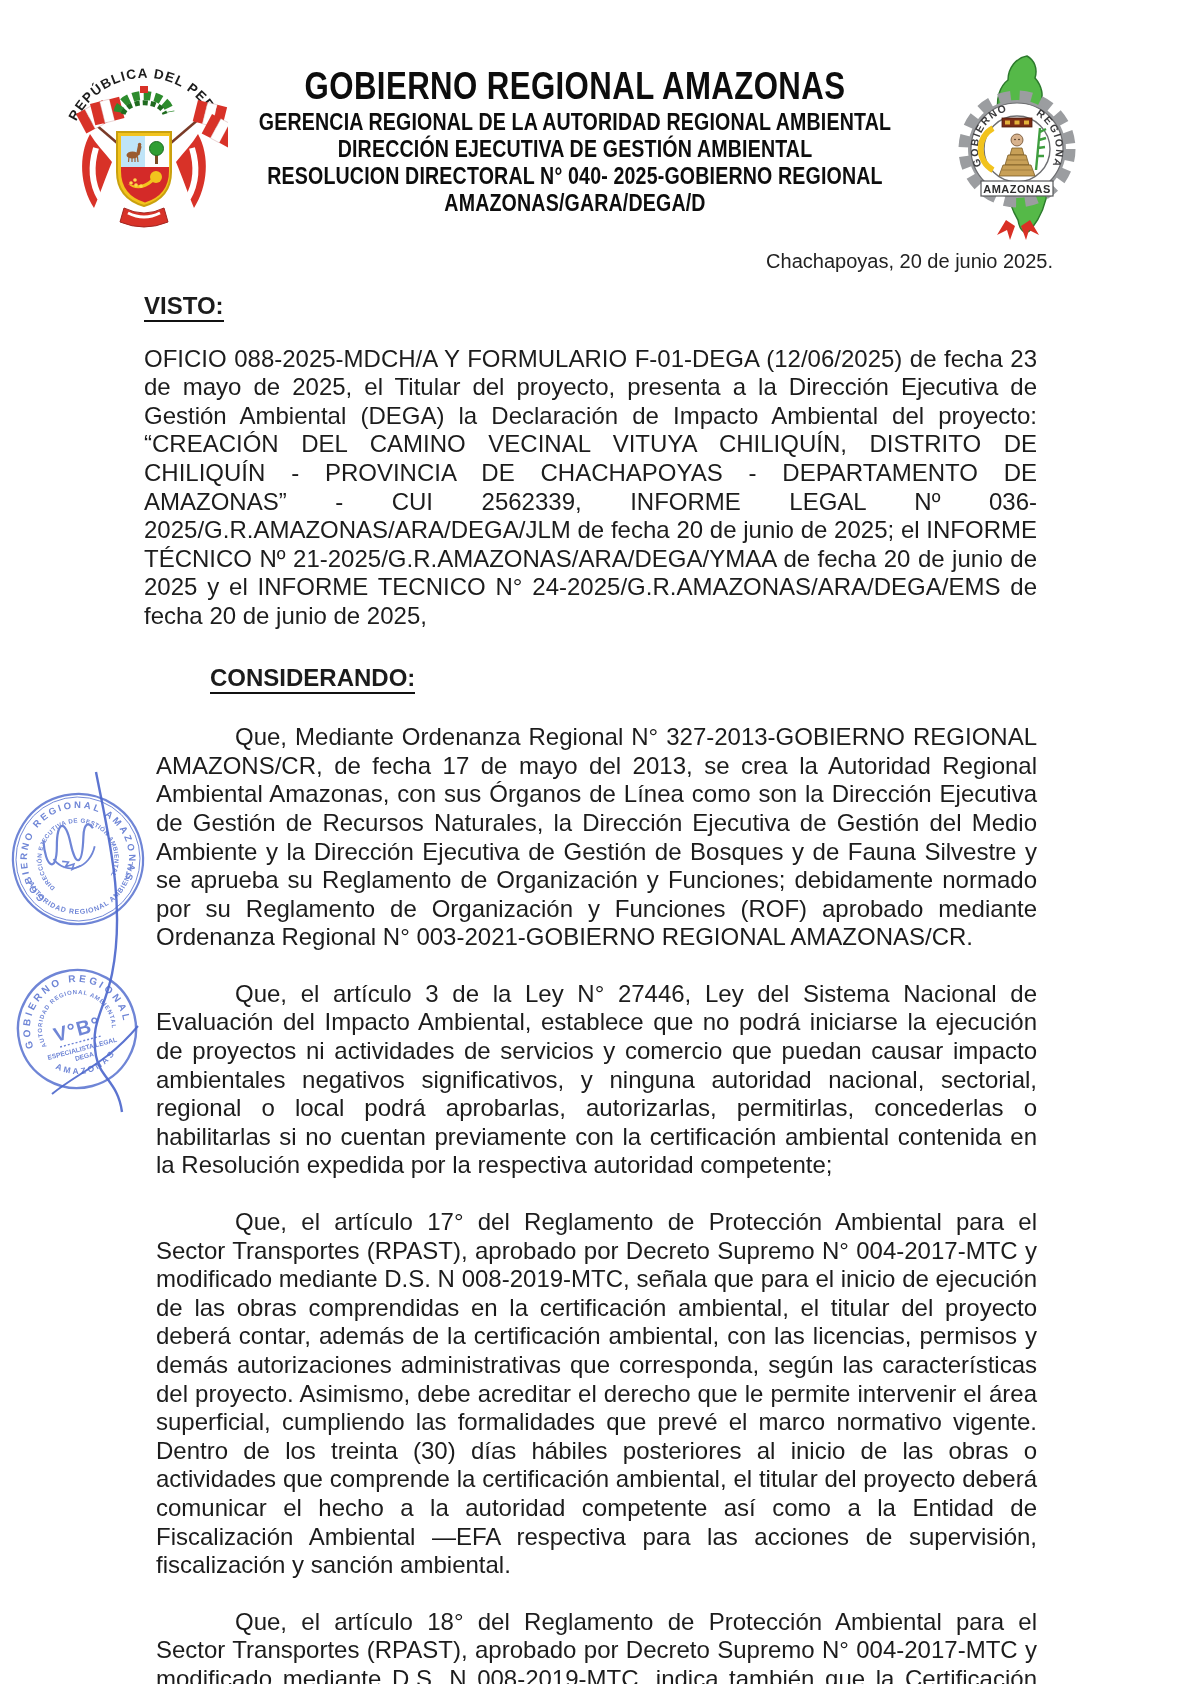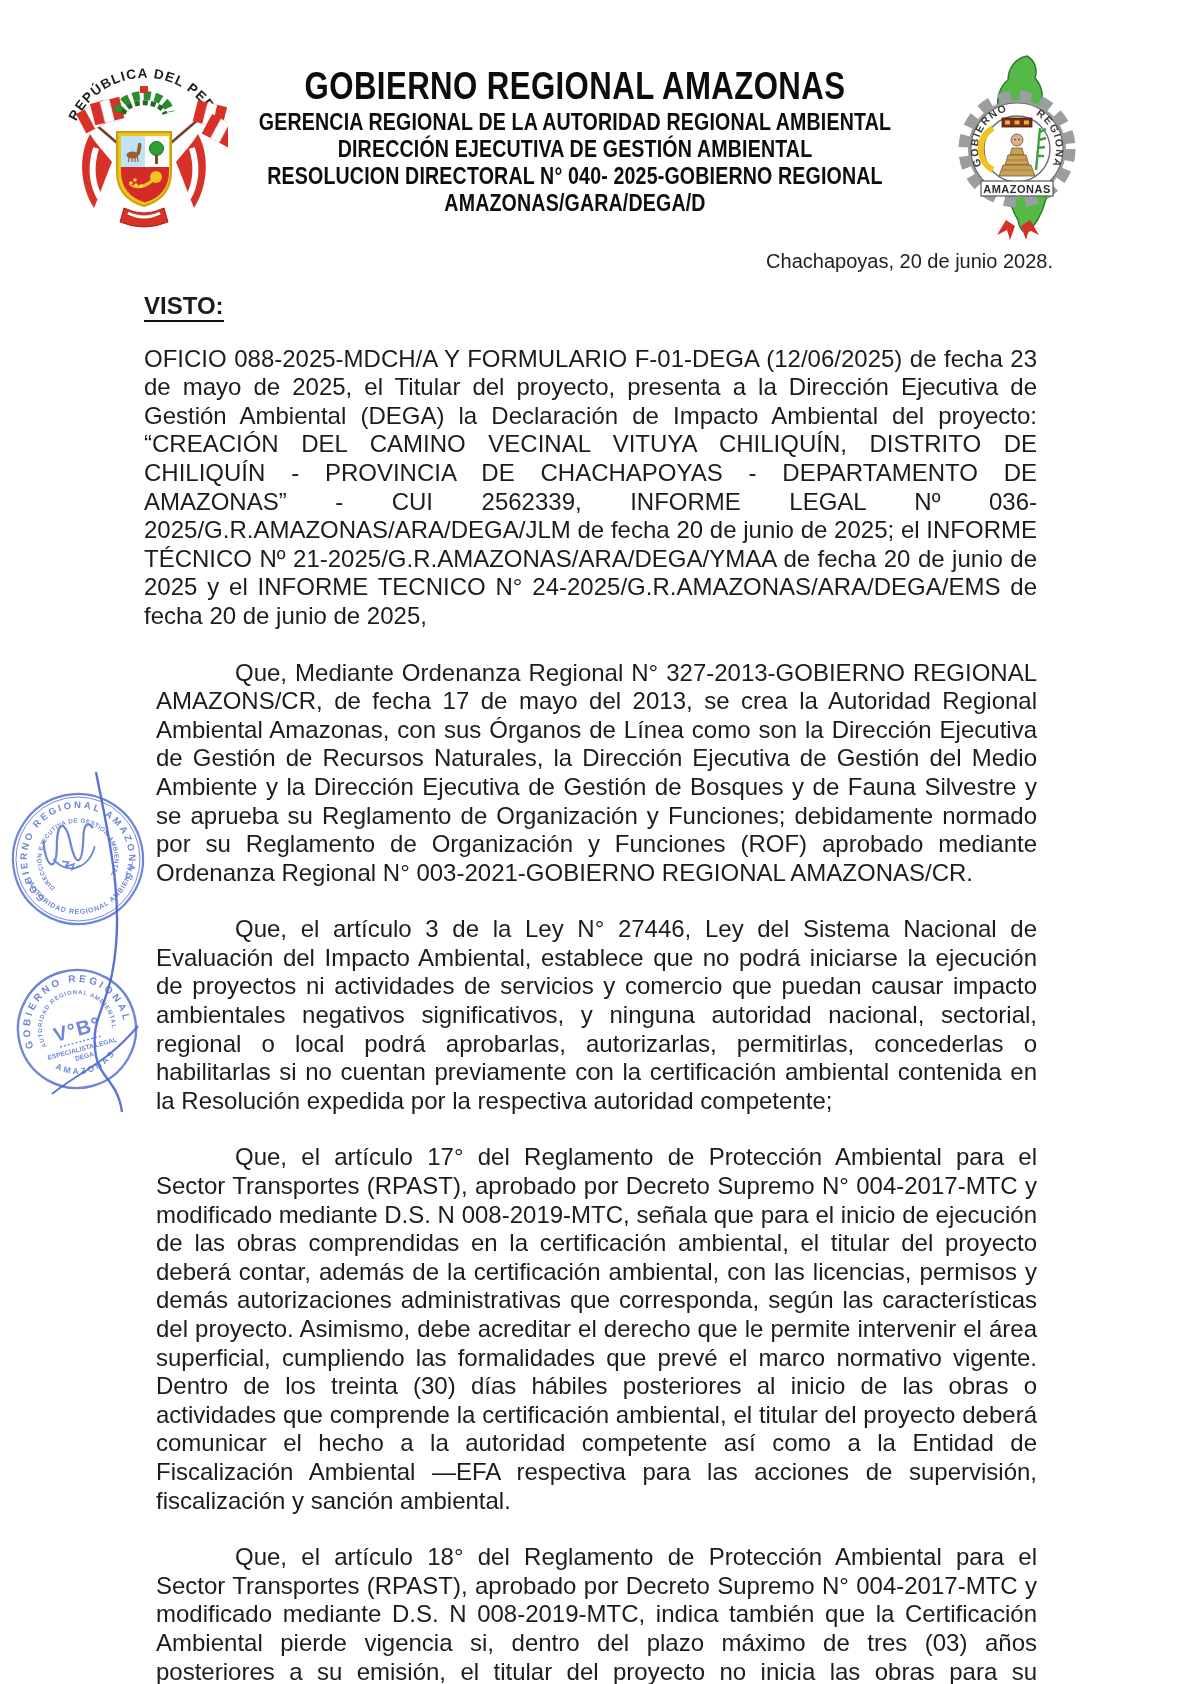--- a/index.html
+++ b/index.html
@@ -164,28 +164,31 @@
       <path d="M 80,103 h14 l-2,-7 h-10 Z" fill="#c8a057" stroke="#7a5a24" stroke-width="0.8"></path>
       <path d="M 75,113 h24 l-3,-10 h-18 Z" fill="#c8a057" stroke="#7a5a24" stroke-width="0.8"></path>
       <path d="M 69,124 h36 l-4,-11 h-28 Z" fill="#c8a057" stroke="#7a5a24" stroke-width="0.8"></path>
       <path d="M 77,108 h20 M 72,118 h30" stroke="#8a6a30" stroke-width="0.6"></path>
 
       <rect x="51" y="129" width="72" height="15" fill="#ffffff" stroke="#58595b" stroke-width="1.2"></rect>
       <text x="87" y="140.5" text-anchor="middle" font-size="11" font-weight="bold" letter-spacing="0.5" fill="#2d2d2d">AMAZONAS</text>
     </svg>
   </div>
 
-  <div class="date-line">Chachapoyas, 20 de junio 2028.</div>
+  <div class="date-line">Chachapoyas, 20 de junio 2025.</div>
 
   <div class="doc-body">
     <div class="visto-heading">
       <span>VISTO:</span>
     </div>
     <p class="para">OFICIO 088-2025-MDCH/A Y FORMULARIO F-01-DEGA (12/06/2025) de fecha 23 de mayo de 2025, el Titular del proyecto, presenta a la Dirección Ejecutiva de Gestión Ambiental (DEGA) la Declaración de Impacto Ambiental del proyecto: “CREACIÓN DEL CAMINO VECINAL VITUYA CHILIQUÍN, DISTRITO DE CHILIQUÍN - PROVINCIA DE CHACHAPOYAS - DEPARTAMENTO DE AMAZONAS” - CUI 2562339, INFORME LEGAL Nº 036-2025/G.R.AMAZONAS/ARA/DEGA/JLM de fecha 20 de junio de 2025; el INFORME TÉCNICO Nº 21-2025/G.R.AMAZONAS/ARA/DEGA/YMAA de fecha 20 de junio de 2025 y  el INFORME TECNICO N° 24-2025/G.R.AMAZONAS/ARA/DEGA/EMS de fecha 20 de junio de 2025,</p>
 
+    <div class="considerando-heading">
+      <span>CONSIDERANDO:</span>
+    </div>
     <p class="para indent">Que, Mediante Ordenanza Regional N° 327-2013-GOBIERNO REGIONAL AMAZONS/CR, de fecha 17 de mayo del 2013, se crea la Autoridad Regional Ambiental Amazonas, con sus Órganos de Línea como son la Dirección  Ejecutiva de Gestión de Recursos Naturales, la Dirección Ejecutiva de  Gestión del Medio Ambiente y la Dirección Ejecutiva de Gestión de Bosques y de Fauna Silvestre y se aprueba su Reglamento de Organización y Funciones; debidamente normado por su Reglamento de Organización y Funciones (ROF) aprobado mediante Ordenanza Regional N° 003-2021-GOBIERNO REGIONAL AMAZONAS/CR.</p>
     <p class="para indent">Que, el artículo 3 de la Ley N° 27446, Ley del Sistema Nacional de Evaluación del Impacto Ambiental, establece que no podrá iniciarse la ejecución de proyectos ni actividades de servicios y comercio que puedan causar impacto ambientales negativos significativos, y ninguna autoridad nacional, sectorial, regional o local podrá aprobarlas, autorizarlas, permitirlas, concederlas o habilitarlas si no cuentan previamente con la certificación ambiental contenida en la Resolución expedida por la respectiva autoridad competente;</p>
     <p class="para indent">Que, el artículo 17° del Reglamento de Protección Ambiental para el Sector Transportes (RPAST), aprobado por Decreto Supremo N° 004-2017-MTC y modificado mediante D.S. N 008-2019-MTC, señala que para el inicio de ejecución de las obras comprendidas en la certificación ambiental, el titular del proyecto deberá contar, además de la certificación ambiental, con las licencias, permisos y demás autorizaciones administrativas que corresponda, según las características del proyecto.  Asimismo, debe acreditar el derecho que le permite intervenir el área superficial, cumpliendo las formalidades que prevé el marco normativo vigente. Dentro de los treinta (30) días hábiles posteriores al inicio de las obras o actividades que comprende la certificación ambiental, el titular del proyecto deberá comunicar el hecho a la autoridad competente así como a la Entidad de Fiscalización Ambiental —EFA respectiva para las acciones de supervisión, fiscalización y sanción ambiental.</p>
     <p class="para indent">Que, el artículo 18° del Reglamento de Protección Ambiental para el Sector Transportes (RPAST), aprobado por Decreto Supremo N° 004-2017-MTC y modificado mediante D.S. N 008-2019-MTC, indica también que la Certificación Ambiental pierde vigencia si, dentro del plazo máximo de tres (03) años posteriores a su emisión, el titular del proyecto no inicia las obras para su ejecución. Este plazo podrá ser ampliado por la Autoridad Ambiental Competente por única vez y a pedido del titular, sustentado mediante informe, de acuerdo al formato establecido por la DGASA, hasta por dos (02) años adicionales. En caso de pérdida de la vigencia de la certificación ambiental, para el otorgamiento de una nueva, el titular deberá presentar el Estudio Ambiental incluyendo las modificaciones correspondientes.</p>
   </div>
 
   <div class="stamp stamp-dega">
     <svg width="148" height="162" viewBox="0 0 148 162">
       <defs>
         <path id="s1top" d="M 33.8,110.4 A 51 51 0 1 1 114.2,110.4" fill="none"></path>

